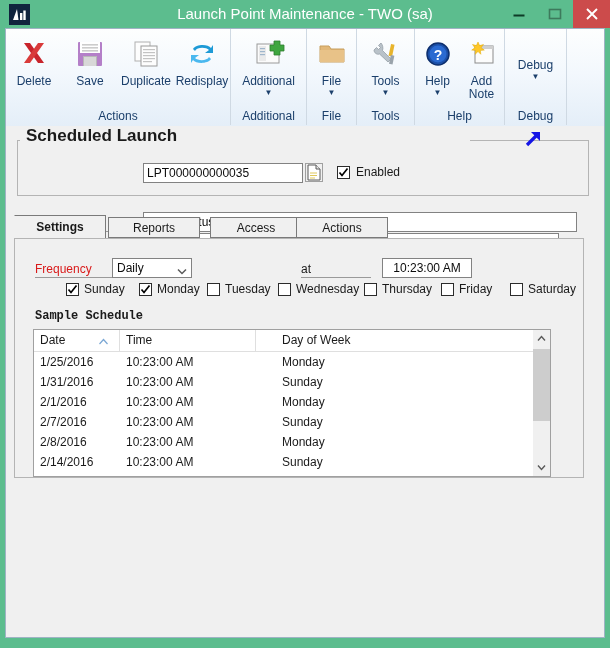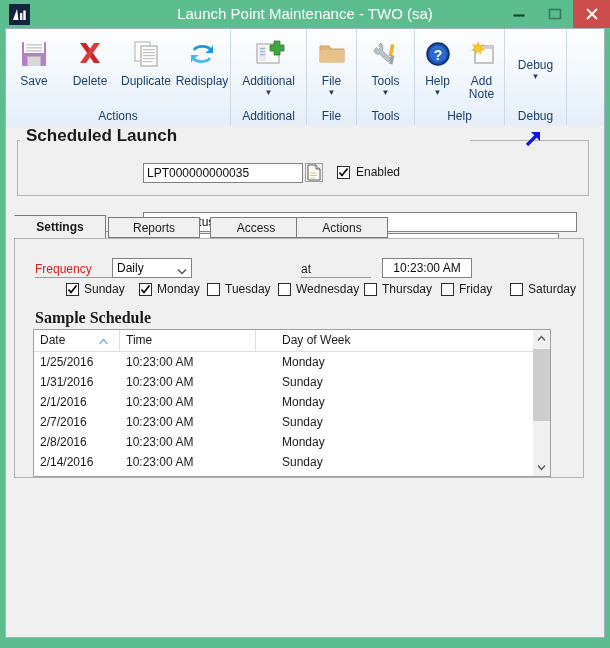--- a/index.html
+++ b/index.html
@@ -266,22 +266,22 @@
     padding-left: 6px;
     white-space: nowrap;
   }
   .c0 { left: 0;   width: 86px; }
   .c1 { left: 86px; width: 136px; }
   .c2 { left: 222px; width: 279px; margin-left: 20px; }
   .gridclip { position:absolute; left:0; top:22px; width:501px; height:123px; overflow:hidden; }
 
   .sample-lbl {
     position:absolute; left:20px; top:2px;
-    font-size: 16px; font-weight: bold; color:#1a1a1a;
-    font-family: Liberation Serif, serif;
+    font-size: 12px; font-weight: bold; color:#1a1a1a;
+    font-family: Liberation Mono, monospace;
   }
 </style>
 </head>
 <body>
 
 <div class="window">
 
   <div class="titlebar">
     <span class="app-logo">
       <svg width="21" height="21" viewBox="0 0 21 21">
@@ -311,40 +311,40 @@
   </div>
 
   <div class="ribbon">
     <div class="rib-groups">
 
       <div class="rib-group" style="width:225px">
         <div class="rib-items">
           <div class="rib-item">
             <div class="rib-ico">
               <svg width="32" height="32" viewBox="0 0 32 32">
+                <path d="M6,5 L12,5 L26,25 L20,25 Z" fill="#c8242c"></path>
+                <path d="M26,5 L20,5 L6,25 L12,25 Z" fill="#d93a3a"></path>
+              </svg>
+            </div>
+            <div class="rib-label">Delete</div>
+          </div>
+
+          <div class="rib-item">
+            <div class="rib-ico">
+              <svg width="32" height="32" viewBox="0 0 32 32">
                 <rect x="4" y="4" width="24" height="24" rx="1" fill="#b47fc8"></rect>
                 <rect x="6" y="4" width="20" height="11" fill="#ffffff"></rect>
                 <rect x="8" y="6" width="16" height="1.6" fill="#cccccc"></rect>
                 <rect x="8" y="9" width="16" height="1.6" fill="#cccccc"></rect>
                 <rect x="8" y="12" width="16" height="1.6" fill="#cccccc"></rect>
                 <rect x="9" y="18" width="14" height="10" fill="#b8b8b8"></rect>
                 <rect x="10" y="19" width="12" height="9" fill="#d8d8d8"></rect>
               </svg>
             </div>
             <div class="rib-label">Save</div>
-          </div>
-
-          <div class="rib-item">
-            <div class="rib-ico">
-              <svg width="32" height="32" viewBox="0 0 32 32">
-                <path d="M6,5 L12,5 L26,25 L20,25 Z" fill="#c8242c"></path>
-                <path d="M26,5 L20,5 L6,25 L12,25 Z" fill="#d93a3a"></path>
-              </svg>
-            </div>
-            <div class="rib-label">Delete</div>
           </div>
 
           <div class="rib-item">
             <div class="rib-ico">
               <svg width="32" height="32" viewBox="0 0 32 32">
                 <rect x="5" y="4" width="15" height="19" fill="#fdfdfd" stroke="#b0b0b0"></rect>
                 <rect x="11" y="8" width="16" height="20" fill="#fdfdfd" stroke="#9a9a9a"></rect>
                 <g fill="#c3c3c3">
                   <rect x="13" y="11" width="12" height="1.2"></rect>
                   <rect x="13" y="14" width="12" height="1.2"></rect>

